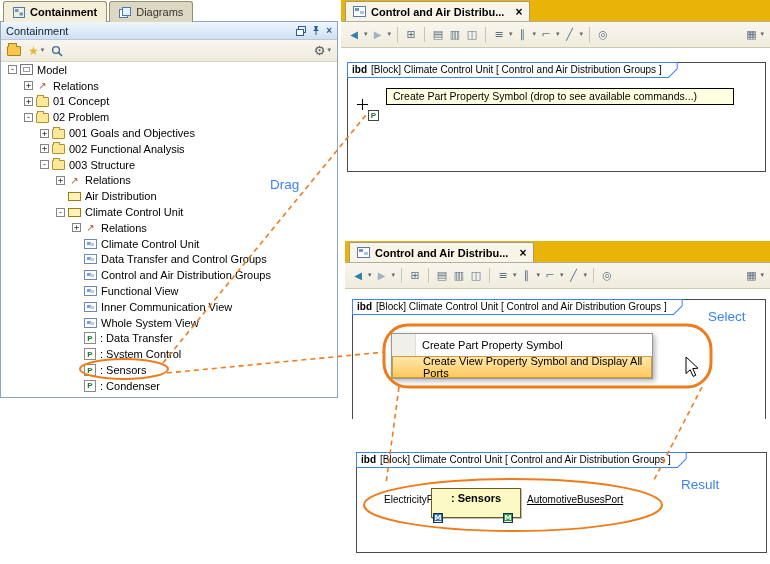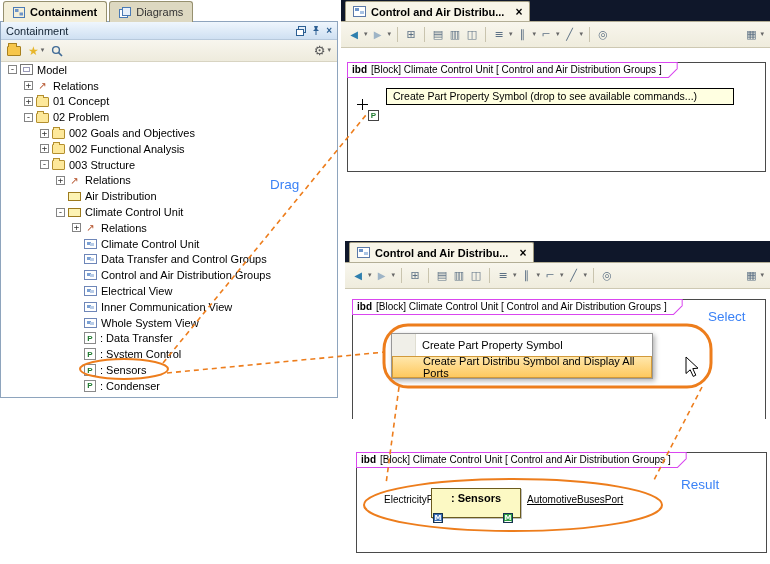--- a/index.html
+++ b/index.html
@@ -51,34 +51,34 @@
   .ic-block { height:9px; background:#fdf3b4; border:1px solid #9c7a1e; margin-top:1px; }
   .ic-diag { height:10px; background:#fff; border:1px solid #6e86b8; }
   .ic-diag::before { content:""; position:absolute; left:2px; top:2px; width:4px; height:3px; background:#7aa0d4; }
   .ic-diag::after { content:""; position:absolute; right:2px; bottom:2px; width:4px; height:3px; background:#b8cce8; }
   .ic-part { width:12px; height:12px; border:1px solid #8a8a8a; background:#fff; font-size:8px; font-weight:bold; color:#1f7a2f; }
 
   
   .dwin { position:absolute; background:#fff; overflow:hidden; }
   #win1 { left:341px; top:0; width:429px; height:232px; }
   #win2 { left:345px; top:241px; width:425px; height:178px; }
-  .dtab-bar { height:22px; background:#0f172a; border-bottom:1px solid #b3ae96; display:flex; align-items:flex-end; padding:2px 0 0 4px; }
+  .dtab-bar { height:22px; background:#eab308; border-bottom:1px solid #b3ae96; display:flex; align-items:flex-end; padding:2px 0 0 4px; }
   .dtab { height:20px; background:#f8f5e8; border:1px solid #a09a80; border-bottom:none; border-radius:2px 2px 0 0;
           display:flex; align-items:center; gap:5px; padding:0 7px; font-size:11px; font-weight:bold; }
   .dtab-close { font-weight:bold; font-size:12px; margin-left:6px; }
   .dtoolbar { height:26px; background:linear-gradient(#f8f6ed,#efecdd); border-bottom:1px solid #cdc8b2;
               display:flex; align-items:center; gap:3px; padding:0 6px; position:relative; }
   .tbi { font-size:11px; color:#5d7185; width:14px; text-align:center; line-height:1; }
   .tbi.nav { color:#2f7fae; font-size:10px; }
   .tbi.dim { color:#9eb4c6; }
   .tbsep { width:1px; height:15px; background:#c9c4ae; margin:0 3px; }
   .tb-right { position:absolute; right:6px; display:flex; align-items:center; gap:2px; }
   .dcanvas { position:relative; background:#fff; height:calc(100% - 48px); }
 
-  .frame-label { position:absolute; z-index:2; background:#d946ef; padding:1px;
+  .frame-label { position:absolute; z-index:2; background:#3b82f6; padding:1px;
                  clip-path:polygon(0 0,100% 0,100% calc(100% - 9px),calc(100% - 9px) 100%,0 100%); }
   .frame-label-in { background:#fff; font-size:10px; white-space:nowrap; padding:1px 15px 2px 4px;
                  clip-path:polygon(0 0,100% 0,100% calc(100% - 8.5px),calc(100% - 8.5px) 100%,0 100%); }
   .fl-kind { font-weight:bold; }
   .fl-rest { margin-left:4px; }
   .frame-rect { position:absolute; border:1px solid #4a4a4a; }
 
   
   #win1 .frame-rect { left:6px; top:14px; width:419px; height:110px; }
   #win1 .frame-label { left:6px; top:14px; }
@@ -196,21 +196,21 @@
         <span>01 Concept</span>
       </div>
     <div class="trow lv1">
         <span class="handle">-</span>
         <span class="tico ic-folder"></span>
         <span>02 Problem</span>
       </div>
     <div class="trow lv2">
         <span class="handle">+</span>
         <span class="tico ic-folder"></span>
-        <span>002 Goals and Objectives</span>
+        <span>001 Goals and Objectives</span>
       </div>
     <div class="trow lv2">
         <span class="handle">+</span>
         <span class="tico ic-folder"></span>
         <span>002 Functional Analysis</span>
       </div>
     <div class="trow lv2">
         <span class="handle">-</span>
         <span class="tico ic-folder"></span>
         <span>003 Structure</span>
@@ -246,21 +246,21 @@
         <span>Data Transfer and Control Groups</span>
       </div>
     <div class="trow lv4">
         <span class="handle none"></span>
         <span class="tico ic-diag"></span>
         <span>Control and Air Distribution Groups</span>
       </div>
     <div class="trow lv4">
         <span class="handle none"></span>
         <span class="tico ic-diag"></span>
-        <span>Electrical View</span>
+        <span>Functional View</span>
       </div>
     <div class="trow lv4">
         <span class="handle none"></span>
         <span class="tico ic-diag"></span>
         <span>Inner Communication View</span>
       </div>
     <div class="trow lv4">
         <span class="handle none"></span>
         <span class="tico ic-diag"></span>
         <span>Whole System View</span>
@@ -381,21 +381,21 @@
     <div class="frame-rect"></div>
     <div class="frame-label">
         <div class="frame-label-in"><span class="fl-kind">ibd</span><span class="fl-rest">[Block] Climate Control Unit [ Control and Air Distribution Groups ]</span></div>
       </div>
     <div class="ctx-menu">
       <div class="menu-row">
         <span class="menu-gutter"></span>
         <span>Create Part Property Symbol</span>
       </div>
       <div class="menu-row selected">
-        <span>Create Part Distribu Symbol and Display All Ports</span>
+        <span>Create View Property Symbol and Display All Ports</span>
       </div>
     </div>
   </div>
 </div>
 
 <div id="win3">
   <div class="frame-rect"></div>
   <div class="frame-label">
       <div class="frame-label-in"><span class="fl-kind">ibd</span><span class="fl-rest">[Block] Climate Control Unit [ Control and Air Distribution Groups ]</span></div>
     </div>

